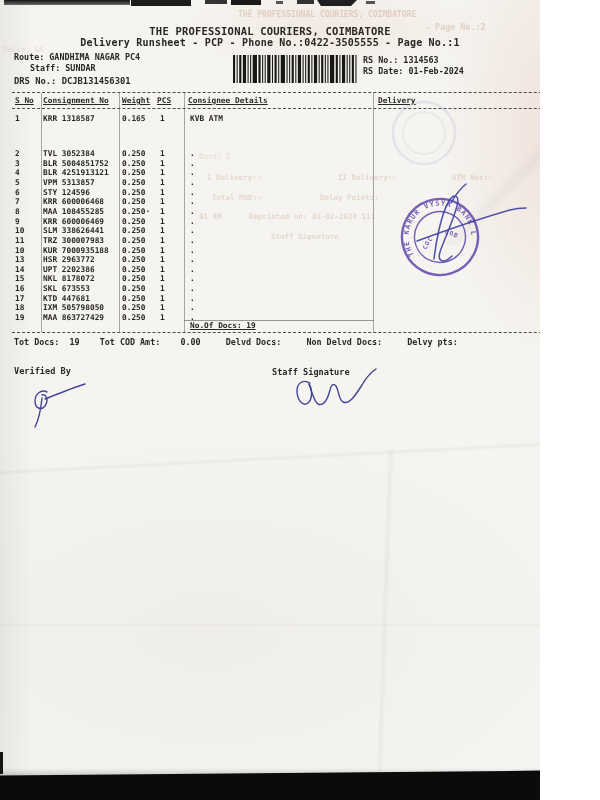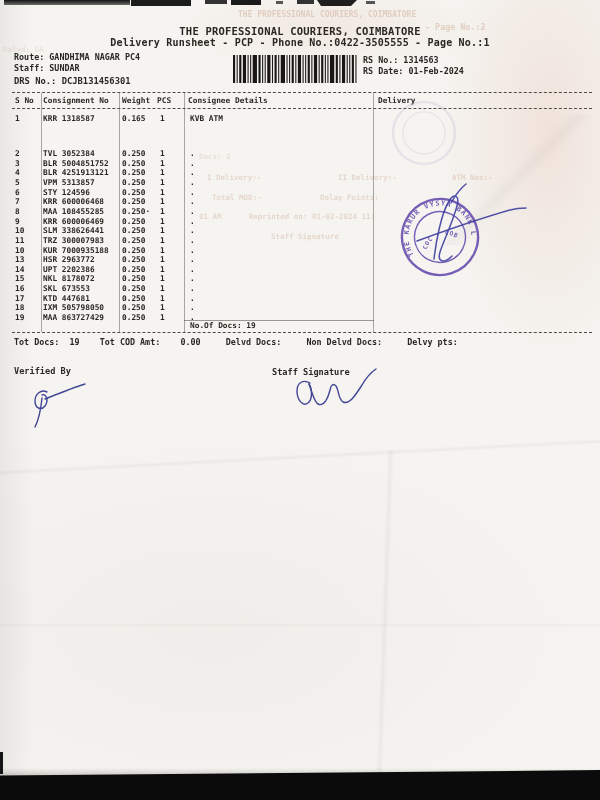--- a/index.html
+++ b/index.html
@@ -1,16 +1,16 @@
 <!DOCTYPE html>
 <html><head>
 <meta charset="utf-8">
 <style>
   html,body{margin:0;padding:0;}
-  #page{position:relative;width:600px;height:800px;overflow:hidden;
+  #page{position:relative;width:540px;height:800px;overflow:hidden;
         background:#f5f4f0;font-family:"DejaVu Sans Mono",monospace;}
   
   .layer{position:absolute;pointer-events:none;}
   .tint-right{left:430px;top:0;width:170px;height:380px;
     background:radial-gradient(ellipse at 70% 35%, rgba(233,198,184,.38), transparent 65%);}
   .tint-top{left:170px;top:0;width:320px;height:70px;
     background:radial-gradient(ellipse at 50% 40%, rgba(235,205,190,.30), transparent 70%);}
   .tint-left{left:0;top:0;width:34px;height:800px;
     background:linear-gradient(90deg, rgba(0,0,0,.05), transparent);}
   .tint-bottom{left:0;top:420px;width:600px;height:350px;
@@ -31,21 +31,21 @@
     background:linear-gradient(rgba(0,0,0,0), rgba(120,115,108,.35));}
   .left-notch{position:absolute;left:0;top:752px;width:3px;height:22px;background:#141414;}
   
   .mono{position:absolute;font-family:"DejaVu Sans Mono",monospace;font-weight:700;
         color:#2a2824;white-space:pre;line-height:1;}
   .fs105{font-size:10.5px;letter-spacing:.2px;}
   .fs11{font-size:10px;letter-spacing:.2px;}
   .fs88{font-size:8.8px;}
   .fs86{font-size:8.6px;}
   .fs84{font-size:8.4px;}
-  .fs78{font-size:7.8px;}
+  .fs78{font-size:7.8px;text-decoration:underline;}
   .center{left:50%;transform:translateX(-50%);}
   
   .dash{position:absolute;left:12px;width:580px;height:0;border-top:1px dashed #4e4c48;}
   .vline{position:absolute;top:93px;height:239px;width:1px;background:rgba(90,88,84,.5);}
   .docs-rule{position:absolute;left:184px;top:320px;width:190px;height:0;border-top:1px solid rgba(90,88,84,.6);}
   
   .trow{position:absolute;left:14px;width:578px;height:10px;}
   .tc{position:absolute;top:0;font-family:"DejaVu Sans Mono",monospace;font-weight:700;
       font-size:7.8px;color:#2a2824;white-space:pre;line-height:1;}
   .tc0{left:1px;}  .tc1{left:29px;} .tc2{left:108px;} .tc3{left:146px;} .tc4{left:176px;}
@@ -78,21 +78,21 @@
   <span class="ghost" style="left:338px;top:174px">II Delivery:-</span>
   <span class="ghost" style="left:452px;top:174px">ATM Nos:-</span>
   <span class="ghost" style="left:212px;top:194px">Total MOD:-</span>
   <span class="ghost" style="left:320px;top:194px">Delay Points:</span>
   <span class="ghost" style="left:199px;top:213px">01 AM      Reprinted on: 01-02-2024 11:</span>
   <span class="ghost" style="left:271px;top:233px">Staff Signature</span>
 
   <div class="mono fs105 center" style="top:26px">THE PROFESSIONAL COURIERS, COIMBATORE</div>
   <div class="mono fs11 center" style="top:38px">Delivery Runsheet - PCP - Phone No.:0422-3505555 - Page No.:1</div>
   <div class="mono fs84" style="left:14px;top:53px">Route: GANDHIMA NAGAR PC4</div>
-  <div class="mono fs84" style="left:14px;top:64px">Staff: SUNDAR</div>
+  <div class="mono fs84" style="left:30px;top:64px">Staff: SUNDAR</div>
   <div class="mono fs88" style="left:14px;top:77px">DRS No.: DCJB131456301</div>
   <div class="mono fs84" style="left:363px;top:56px">RS No.: 1314563</div>
   <div class="mono fs84" style="left:363px;top:67px">RS Date: 01-Feb-2024</div>
   <svg id="barcode" style="left:233px;top:55px" width="125" height="28" viewBox="0 0 125 28">
       <rect x="0.00" y="0" width="2.14" height="28" fill="#181715"></rect>
       <rect x="3.64" y="0" width="1.07" height="28" fill="#181715"></rect>
       <rect x="6.21" y="0" width="2.14" height="28" fill="#181715"></rect>
       <rect x="9.85" y="0" width="3.21" height="28" fill="#181715"></rect>
       <rect x="14.55" y="0" width="1.07" height="28" fill="#181715"></rect>
       <rect x="17.12" y="0" width="1.07" height="28" fill="#181715"></rect>

